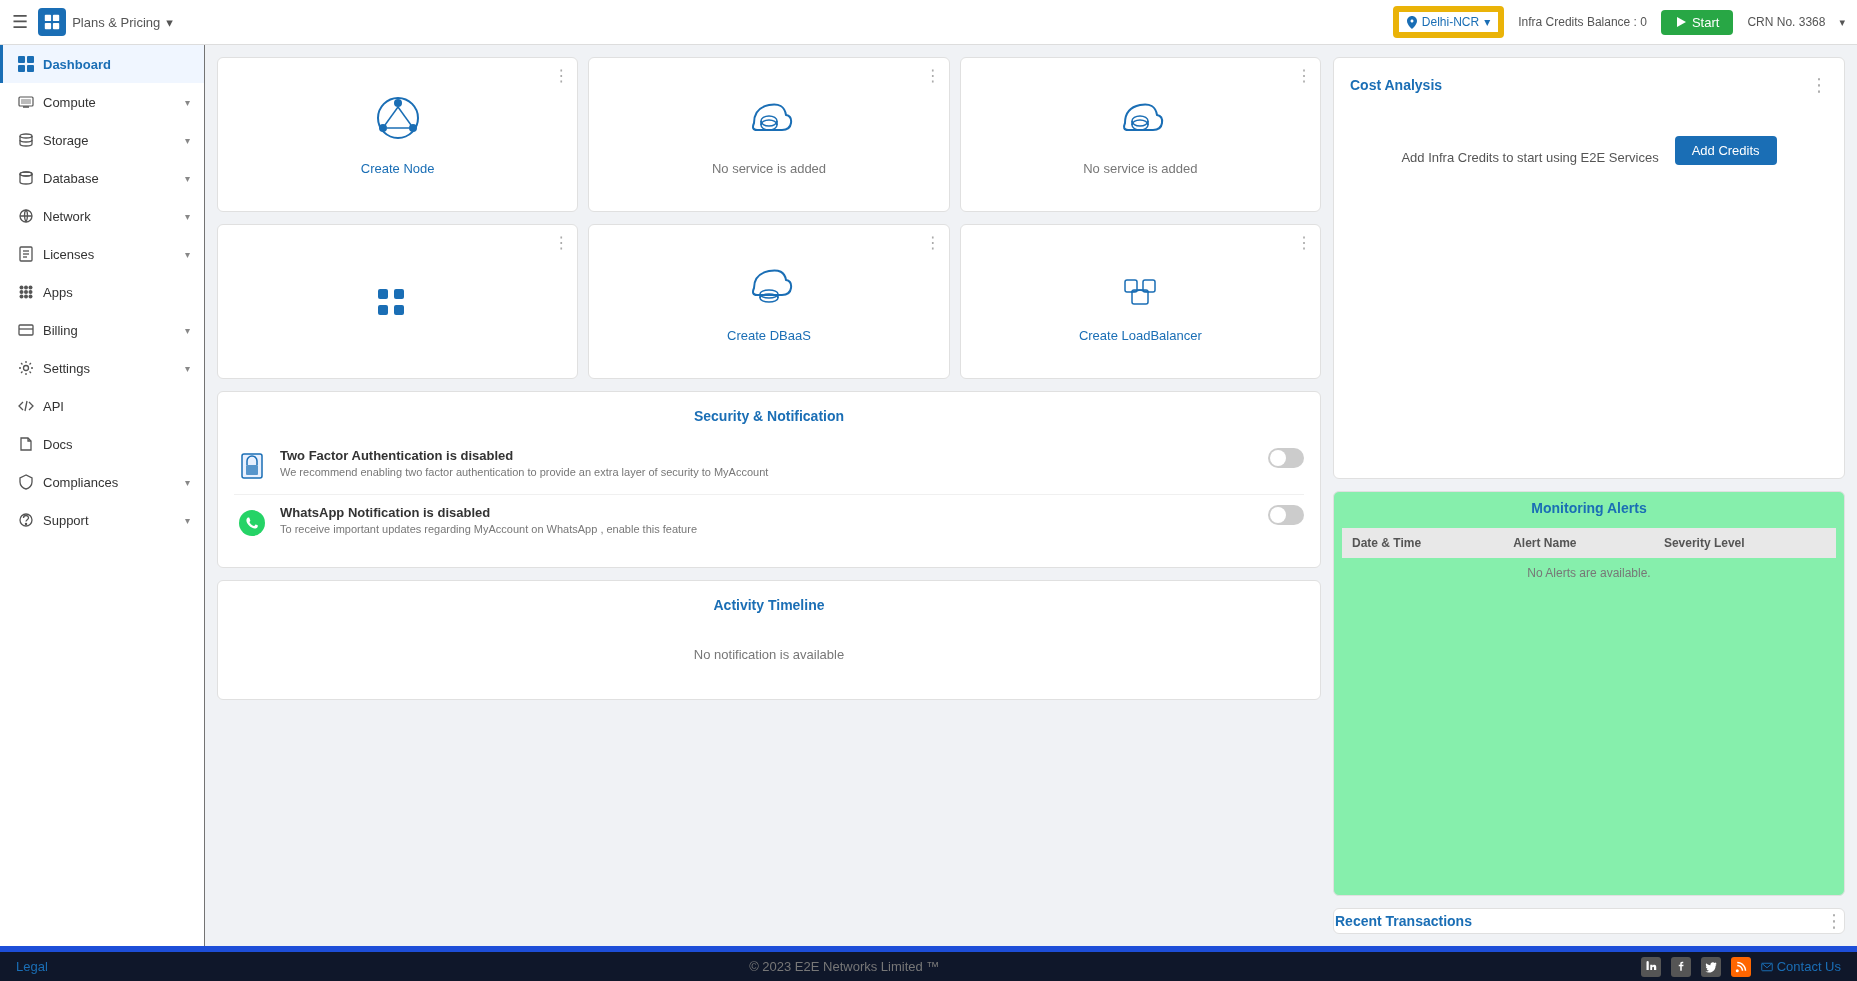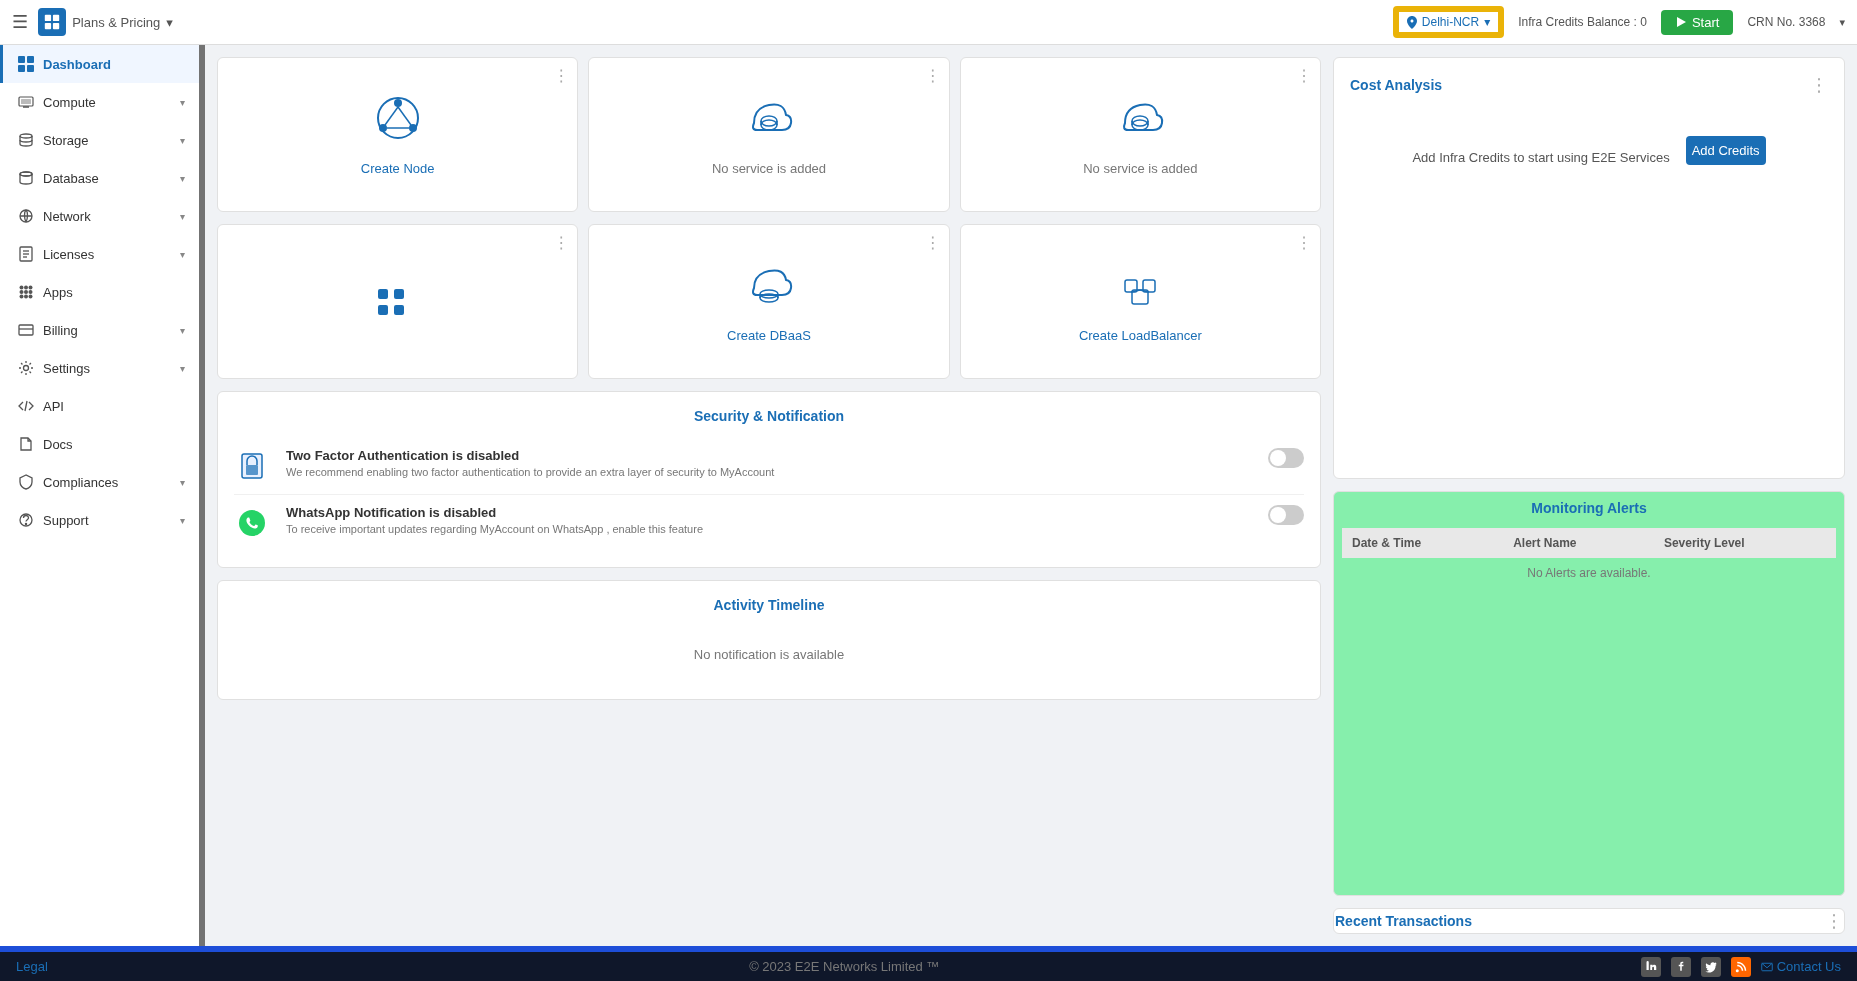--- a/index.html
+++ b/index.html
@@ -27,21 +27,21 @@
       background: #28a745; color: #fff; border: none; border-radius: 4px;
       padding: 5px 14px; cursor: pointer; font-size: 13px; display: flex; align-items: center; gap: 5px;
     }
     .crn-label { font-size: 12px; color: #555; cursor: pointer; }
 
     
     .main-layout { display: flex; flex: 1; overflow: hidden; }
 
     
     .sidebar {
-      width: 205px; background: #fff; border-right: 6px solid #737373;
+      width: 205px; background: #fff; border-right: 1px solid #737373;
       display: flex; flex-direction: column; overflow-y: auto; flex-shrink: 0;
     }
     .sidebar-item {
       display: flex; align-items: center; padding: 10px 14px;
       cursor: pointer; color: #333; font-size: 13px; gap: 8px;
       border-left: 3px solid transparent;
     }
     .sidebar-item.active { color: #1a6eb5; font-weight: bold; border-left: 3px solid #1a6eb5; background: #f0f6ff; }
     .sidebar-item .icon { width: 18px; height: 18px; flex-shrink: 0; display: flex; align-items: center; justify-content: center; }
     .sidebar-item .chevron { margin-left: auto; font-size: 10px; color: #888; }
@@ -60,40 +60,40 @@
     }
     .card-menu { position: absolute; top: 8px; right: 8px; color: #aaa; cursor: pointer; font-size: 16px; }
     .card-icon { font-size: 42px; color: #1a6eb5; margin-bottom: 8px; }
     .card-icon svg { width: 50px; height: 50px; }
     .card-label { font-size: 13px; color: #1a6eb5; text-align: center; }
     .card-label-gray { font-size: 13px; color: #777; text-align: center; }
 
     
     .section-panel { background: #fff; border: 1px solid #e0e0e0; border-radius: 6px; padding: 16px; }
     .section-title { color: #1a6eb5; font-size: 14px; font-weight: bold; text-align: center; margin-bottom: 14px; }
-    .notif-row { display: flex; align-items: flex-start; gap: 16px; padding: 10px 0; border-bottom: 1px solid #f0f0f0; }
+    .notif-row { display: flex; align-items: flex-start; gap: 10px; padding: 10px 0; border-bottom: 1px solid #f0f0f0; }
     .notif-row:last-child { border-bottom: none; }
     .notif-icon { width: 36px; height: 36px; flex-shrink: 0; display: flex; align-items: center; justify-content: center; }
     .notif-text { flex: 1; }
     .notif-title { font-size: 13px; font-weight: bold; color: #333; margin-bottom: 3px; }
     .notif-desc { font-size: 11px; color: #777; }
     .toggle { width: 36px; height: 20px; background: #ccc; border-radius: 10px; cursor: pointer; position: relative; flex-shrink: 0; }
     .toggle::after { content: ''; position: absolute; width: 16px; height: 16px; background: #fff; border-radius: 50%; top: 2px; left: 2px; transition: 0.2s; }
 
     
     .activity-panel { background: #fff; border: 1px solid #e0e0e0; border-radius: 6px; padding: 16px; min-height: 120px; }
     .no-content { text-align: center; color: #777; padding: 20px; font-size: 13px; }
 
     
     .cost-panel { background: #fff; border: 1px solid #e0e0e0; border-radius: 6px; padding: 16px; flex: 1; }
     .cost-title-row { display: flex; align-items: center; justify-content: space-between; margin-bottom: 10px; }
     .cost-title { color: #1a6eb5; font-size: 14px; font-weight: bold; }
     .cost-body { display: flex; flex-direction: row; align-items: flex-end; justify-content: center; padding: 30px 0; gap: 16px; }
     .cost-msg { font-size: 13px; color: #555; }
-    .add-credits-btn { background: #1a6eb5; color: #fff; border: none; border-radius: 4px; padding: 7px 6px; cursor: pointer; font-size: 13px; }
+    .add-credits-btn { background: #1a6eb5; color: #fff; border: none; border-radius: 4px; padding: 7px 17px; cursor: pointer; font-size: 13px; }
 
     
     .monitoring-panel { background: #86efac; border: 1px solid #e0e0e0; border-radius: 6px; padding: 8px; flex: 1; }
     .monitoring-title { color: #1a6eb5; font-size: 14px; font-weight: bold; text-align: center; margin-bottom: 12px; }
     .alert-table { width: 100%; border-collapse: collapse; }
     .alert-table th { background: #e8e8e8; padding: 8px 10px; text-align: left; font-size: 12px; color: #555; font-weight: bold; }
     .alert-table td { padding: 8px 10px; font-size: 12px; color: #777; text-align: center; }
     .no-alerts { text-align: center; color: #777; font-size: 13px; padding: 20px; }
 
     

